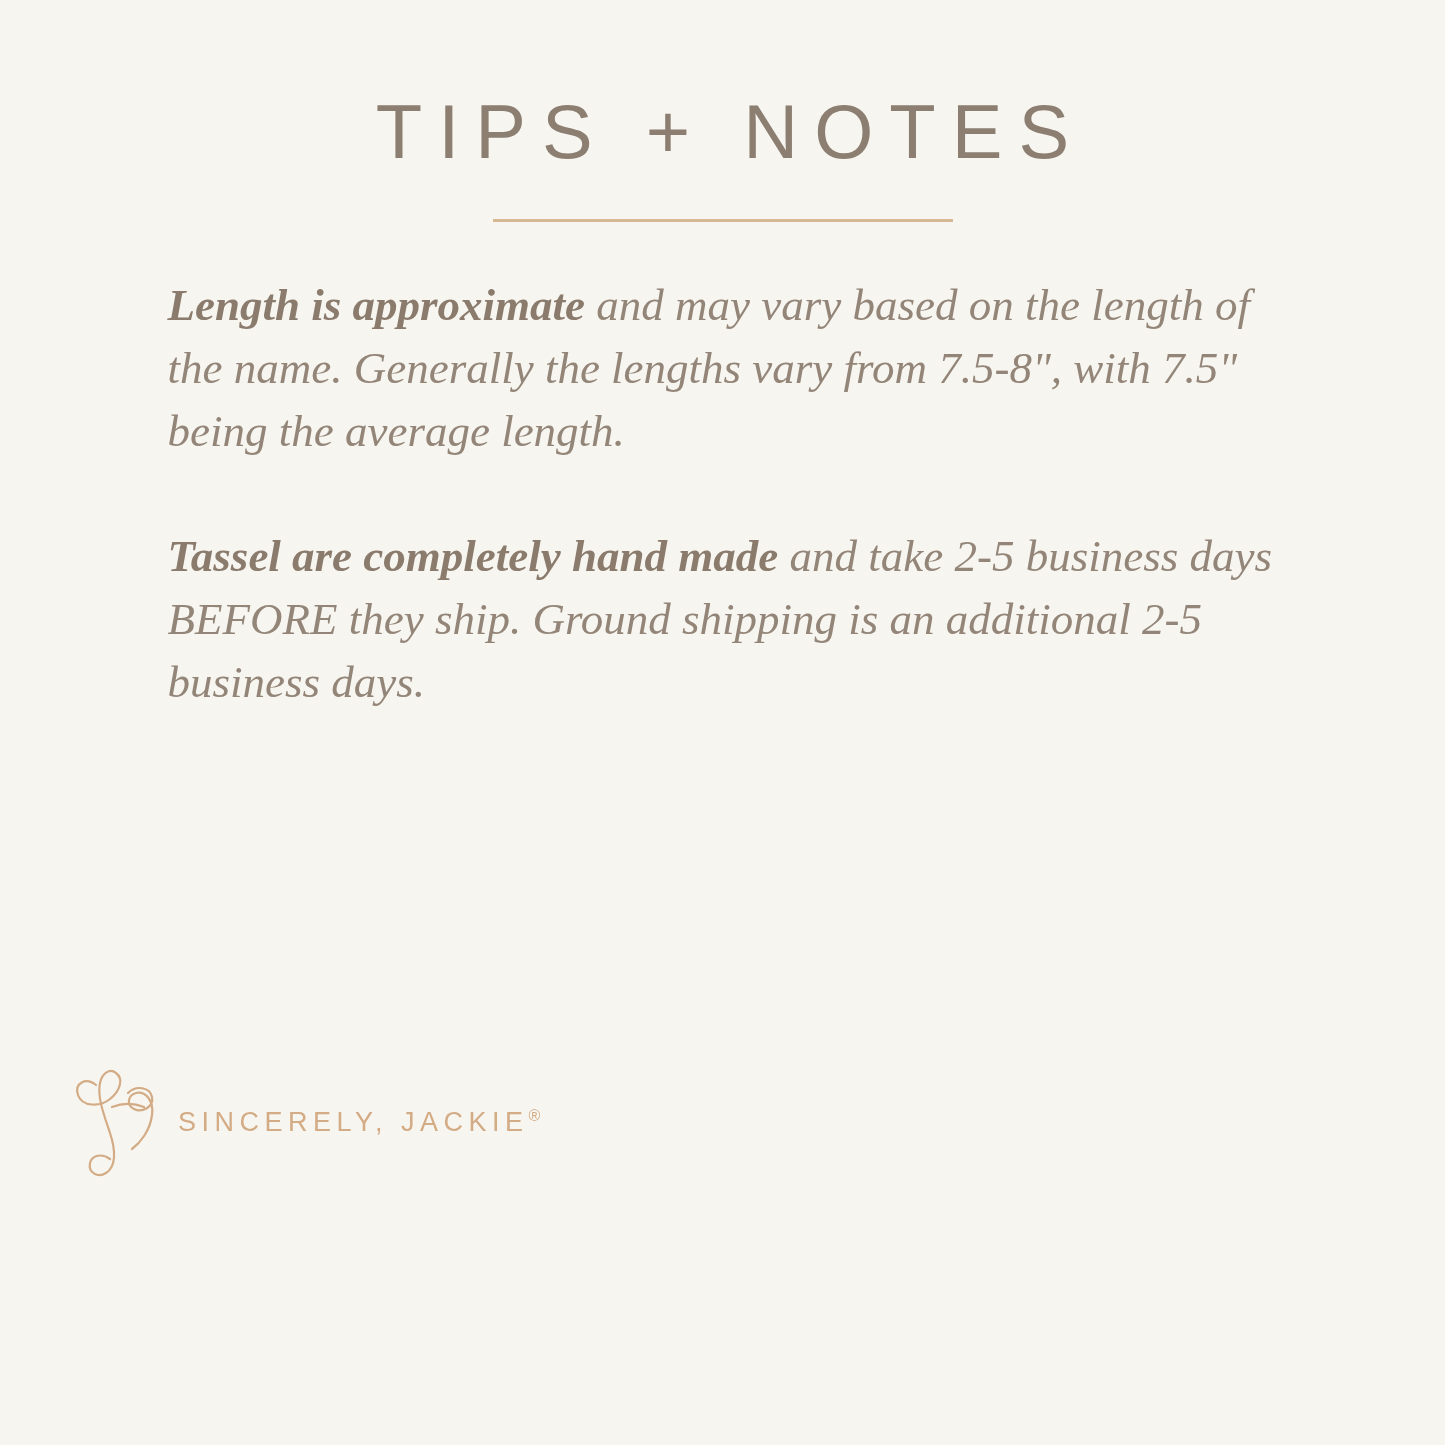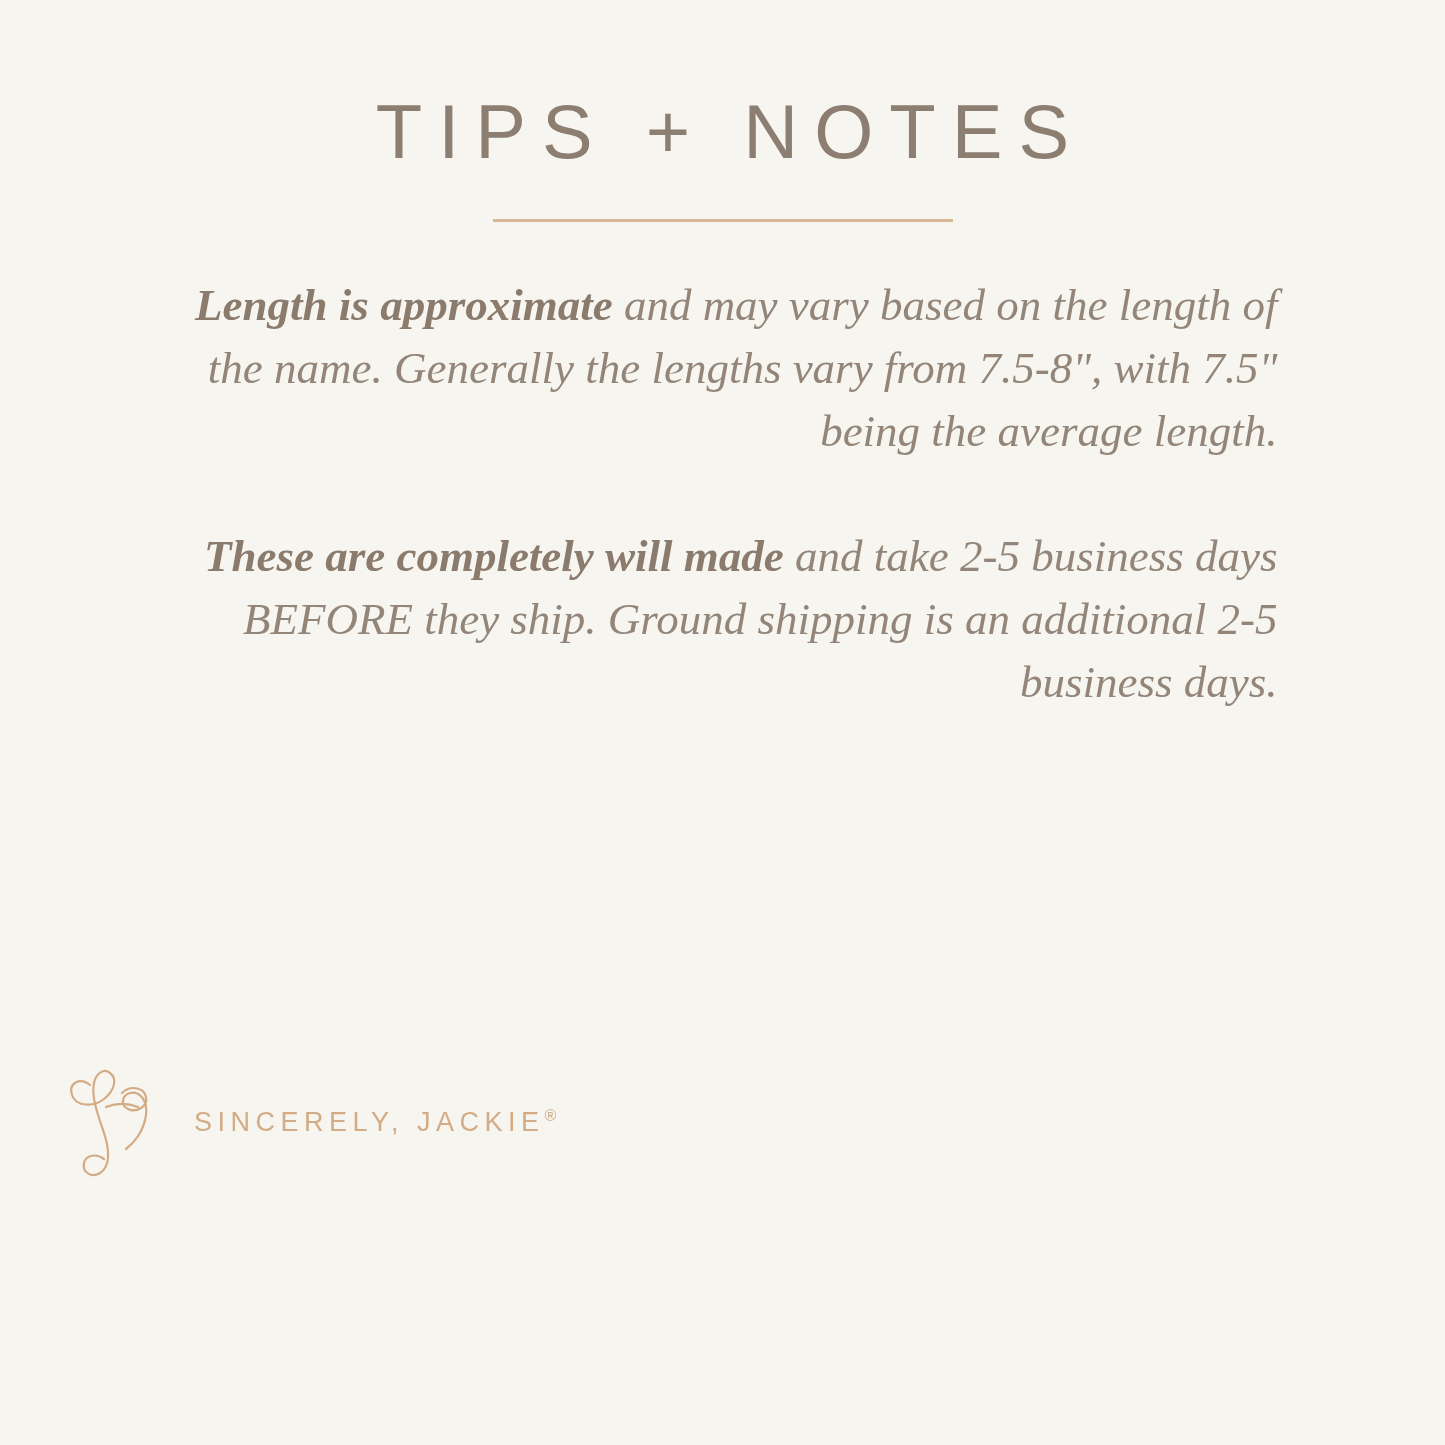--- a/index.html
+++ b/index.html
@@ -36,44 +36,43 @@
     height: 3px;
     background: #d8b894;
     margin: 44px auto 0 auto;
   }
   .content {
     margin: 0 auto;
     width: 1110px;
     padding-top: 30px;
   }
   .para {
-    text-align: right;
+    text-align: left;
     font-family: "Liberation Serif", serif;
     font-style: italic;
     font-size: 45px;
     line-height: 63px;
     color: #938578;
     margin: 0 0 62px 0;
   }
   .para.p1 { margin-top: 22px; }
   .para strong {
     font-weight: bold;
     font-style: italic;
     color: #8a7b6c;
   }
   .para .plain {
     font-style: italic;
   }
   .footer {
     position: absolute;
-    left: 60px;
+    left: 66px;
     bottom: 56px;
     display: flex;
     align-items: center;
-    gap: 22px;
   }
   .logo-mark {
     width: 112px;
     height: 118px;
     flex: 0 0 auto;
   }
   .brand {
     font-family: "Liberation Sans", sans-serif;
     font-size: 27px;
     letter-spacing: 5.5px;
@@ -96,21 +95,21 @@
   <div class="divider"></div>
 
   <div class="content">
 
     <p class="para p1">
       <strong>Length is approximate</strong><span class="plain"> and may vary based on the length of the name. Generally the lengths vary from 7.5-8", with 7.5" being the average length.</span>
     </p>
 
 
     <p class="para">
-      <strong>These are completely will made</strong><span class="plain"> and take 2-5 business days BEFORE they ship. Ground shipping is an additional 2-5 business days.</span>
+      <strong>Tassel are completely hand made</strong><span class="plain"> and take 2-5 business days BEFORE they ship. Ground shipping is an additional 2-5 business days.</span>
     </p>
 
 
   </div>
 
   <div class="footer">
     <span class="logo-mark">
       <svg width="112" height="118" viewBox="0 0 112 118" fill="none" xmlns="http://www.w3.org/2000/svg">
         <g stroke="#d3ab84" stroke-width="2.2" fill="none" stroke-linecap="round">
           <path d="M30 22 C20 14, 8 20, 12 32 C16 44, 34 44, 44 36 C54 28, 58 16, 50 10 C44 5, 36 10, 34 20 C31 34, 38 52, 44 70 C50 88, 50 104, 40 110 C32 115, 22 110, 24 100 C26 92, 36 90, 44 96"></path>

